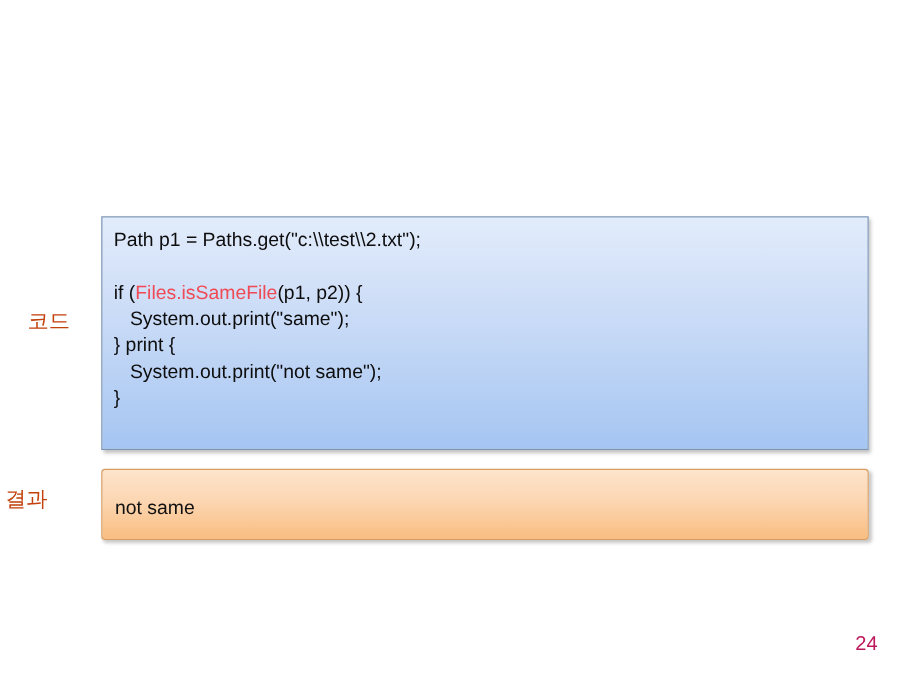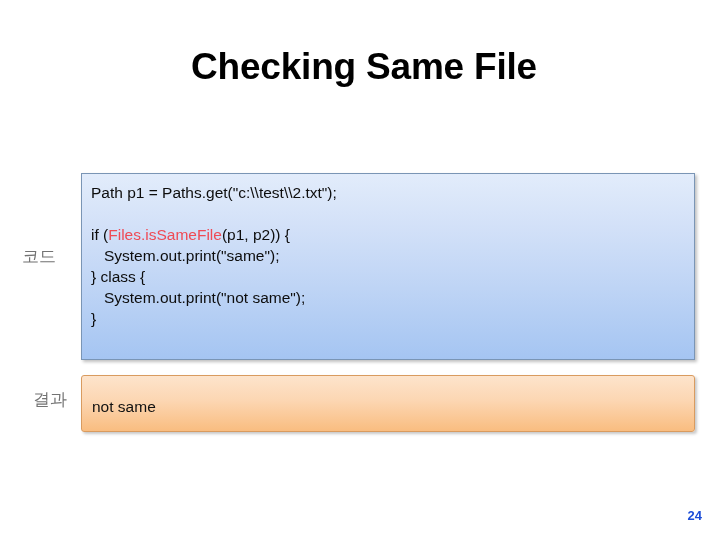--- a/index.html
+++ b/index.html
@@ -34,26 +34,26 @@
     color: #000000;
     letter-spacing: -0.2px;
     line-height: 46px;
     white-space: nowrap;
   }
 
   
   .row-label {
     position: absolute;
     font-size: 17px;
-    color: #737373;
+    color: #c2410c;
     line-height: 20px;
     white-space: nowrap;
   }
   .label-code   { left: 22px; top: 247px; }
-  .label-result { left: 33px; top: 390px; }
+  .label-result { left: 4px; top: 390px; }
 
   
   .code-box {
     position: absolute;
     left: 81px;
     top: 173px;
     width: 614px;
     height: 187px;
     box-sizing: border-box;
     border: 1px solid #7a95b5;
@@ -92,41 +92,39 @@
     line-height: 20px;
     color: #111111;
     white-space: pre;
   }
 
   
   .page-number {
     position: absolute;
     right: 26px;
     top: 508px;
-    font-size: 13px;
-    color: #1d4ed8;
+    font-size: 16px;
+    color: #be185d;
     line-height: 16px;
-    font-weight: bold;
   }
 </style>
 </head>
 <body>
 
 <div class="slide">
 
-  <div class="slide-title">Checking Same File</div>
 
   <div class="row-label label-code">코드</div>
 
   <div class="code-box">
     <div class="code-line">Path p1 = Paths.get("c:\\test\\2.txt");</div>
     <div class="code-line blank"></div>
     <div class="code-line"><span>if (</span><span class="kw-red">Files.isSameFile</span><span>(p1, p2)) {</span></div>
     <div class="code-line">   System.out.print("same");</div>
-    <div class="code-line">} class {</div>
+    <div class="code-line">} print {</div>
     <div class="code-line">   System.out.print("not same");</div>
     <div class="code-line">}</div>
   </div>
 
   <div class="row-label label-result">결과</div>
 
   <div class="result-box">
     <div class="result-text">not same</div>
   </div>
 

